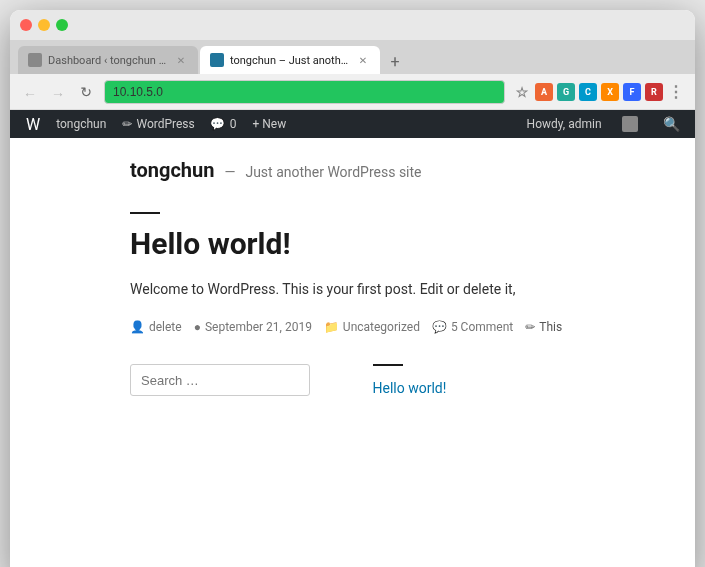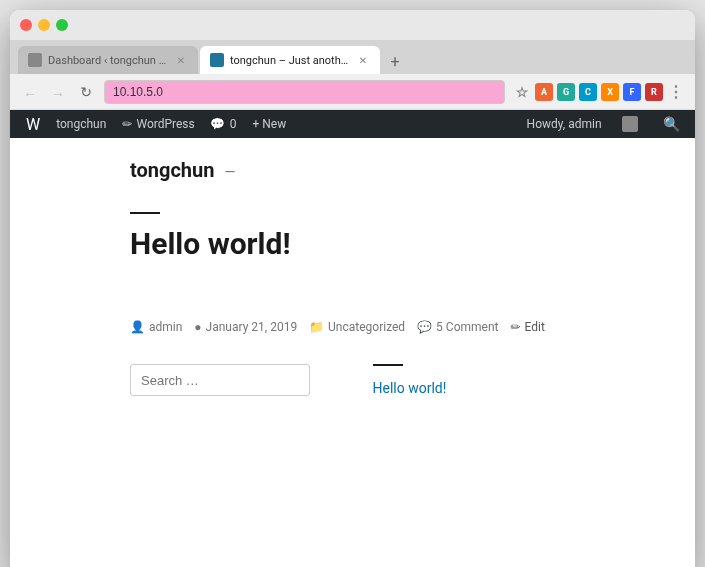--- a/index.html
+++ b/index.html
@@ -145,21 +145,21 @@
       color: #666;
       font-size: 14px;
       cursor: pointer;
     }
 
     .nav-btn.disabled { color: #bbb; cursor: default; }
 
     .address-input {
       flex: 1;
       height: 24px;
-      background: #f9a8d4;
+      background: #22c55e;
       border: 1px solid #ccc;
       border-radius: 4px;
       padding: 8px 8px;
       font-size: 12px;
       color: #333;
     }
 
     .browser-icons {
       display: flex;
       gap: 4px;
@@ -442,49 +442,50 @@
       <span class="search-icon-bar">🔍</span>
     </div>
   </div>
 
   <div class="content-area">
 
     <div class="site-header">
       <div class="site-title-row">
         <span class="site-name">tongchun</span>
         <span style="color:#767676; font-size:14px;">—</span>
+        <span class="site-tagline">Just another WordPress site</span>
       </div>
     </div>
 
     <div class="post-area">
       <hr class="post-rule">
       <h1 class="post-title">Hello world!</h1>
       <div class="post-content">
-        <br>
+        <span>Welcome to WordPress. This is your first post. Edit or delete it,</span><br>
       </div>
       <div class="post-meta">
         <div class="post-meta-item">
           <span class="meta-icon">👤</span>
-          <span>admin</span>
+          <span>delete</span>
         </div>
         <div class="post-meta-item">
           <span class="meta-icon">●</span>
-          <span>January 21, 2019</span>
+          <span>September 21, 2019</span>
         </div>
         <div class="post-meta-item">
           <span class="meta-icon">📁</span>
           <span>Uncategorized</span>
         </div>
         <div class="post-meta-item">
           <span class="comment-icon">💬</span>
           <span>5 Comment</span>
         </div>
         <div class="post-meta-item">
           <span class="edit-link">✏</span>
-          <span class="edit-link">Edit</span>
+          <span class="edit-link">This</span>
         </div>
       </div>
     </div>
 
     <div class="two-col">
 
       <div class="search-widget">
         <input class="search-input-box" placeholder="Search …" style="">
       </div>
 

